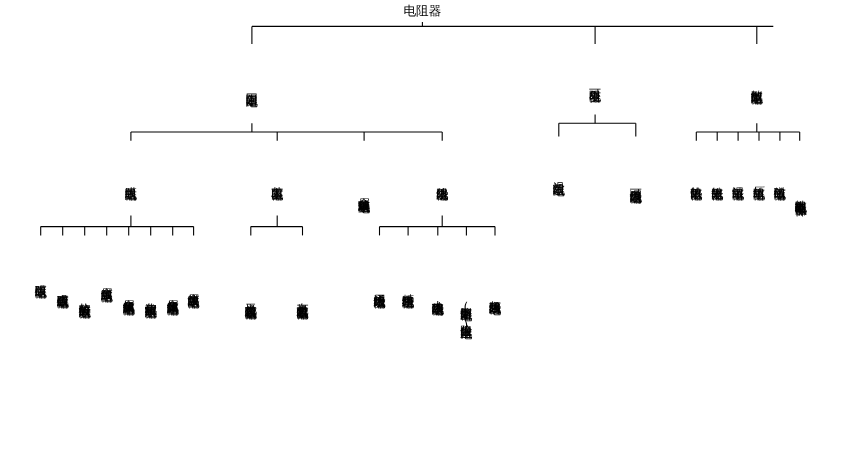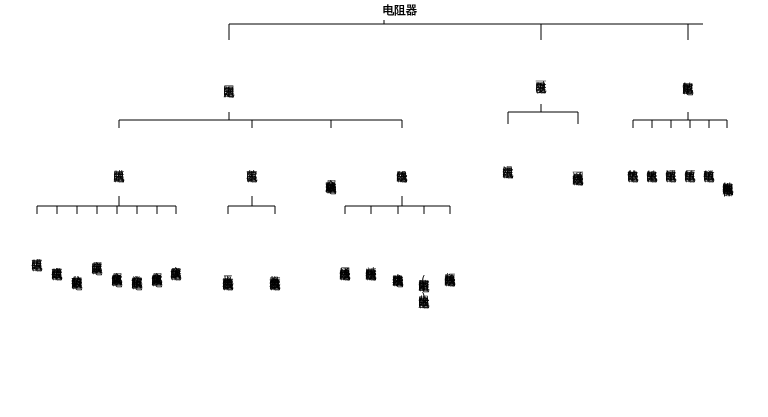--- a/index.html
+++ b/index.html
@@ -87,21 +87,21 @@
 
     <path class="ln" d="M402,196 L402,206"></path>
     <path class="ln" d="M345,206 L450,206"></path>
     <path class="ln" d="M345,206 L345,214"></path>
     <path class="ln" d="M371,206 L371,214"></path>
     <path class="ln" d="M398,206 L398,214"></path>
     <path class="ln" d="M424,206 L424,214"></path>
     <path class="ln" d="M450,206 L450,214"></path>
   </svg>
 
-  <div class="node root" style="left:370px;top:5px;width:60px;font-weight:bold;">
+  <div class="node root" style="left:354px;top:5px;width:60px;">
     <span>电阻器</span>
   </div>
 
   <div class="node vert" style="left:222px;top:42px;height:70px;">
     <span>固定电阻器</span>
   </div>
   <div class="node vert" style="left:534px;top:42px;height:62px;">
     <span>可变电阻器</span>
   </div>
   <div class="node vert" style="left:681px;top:36px;height:76px;">

